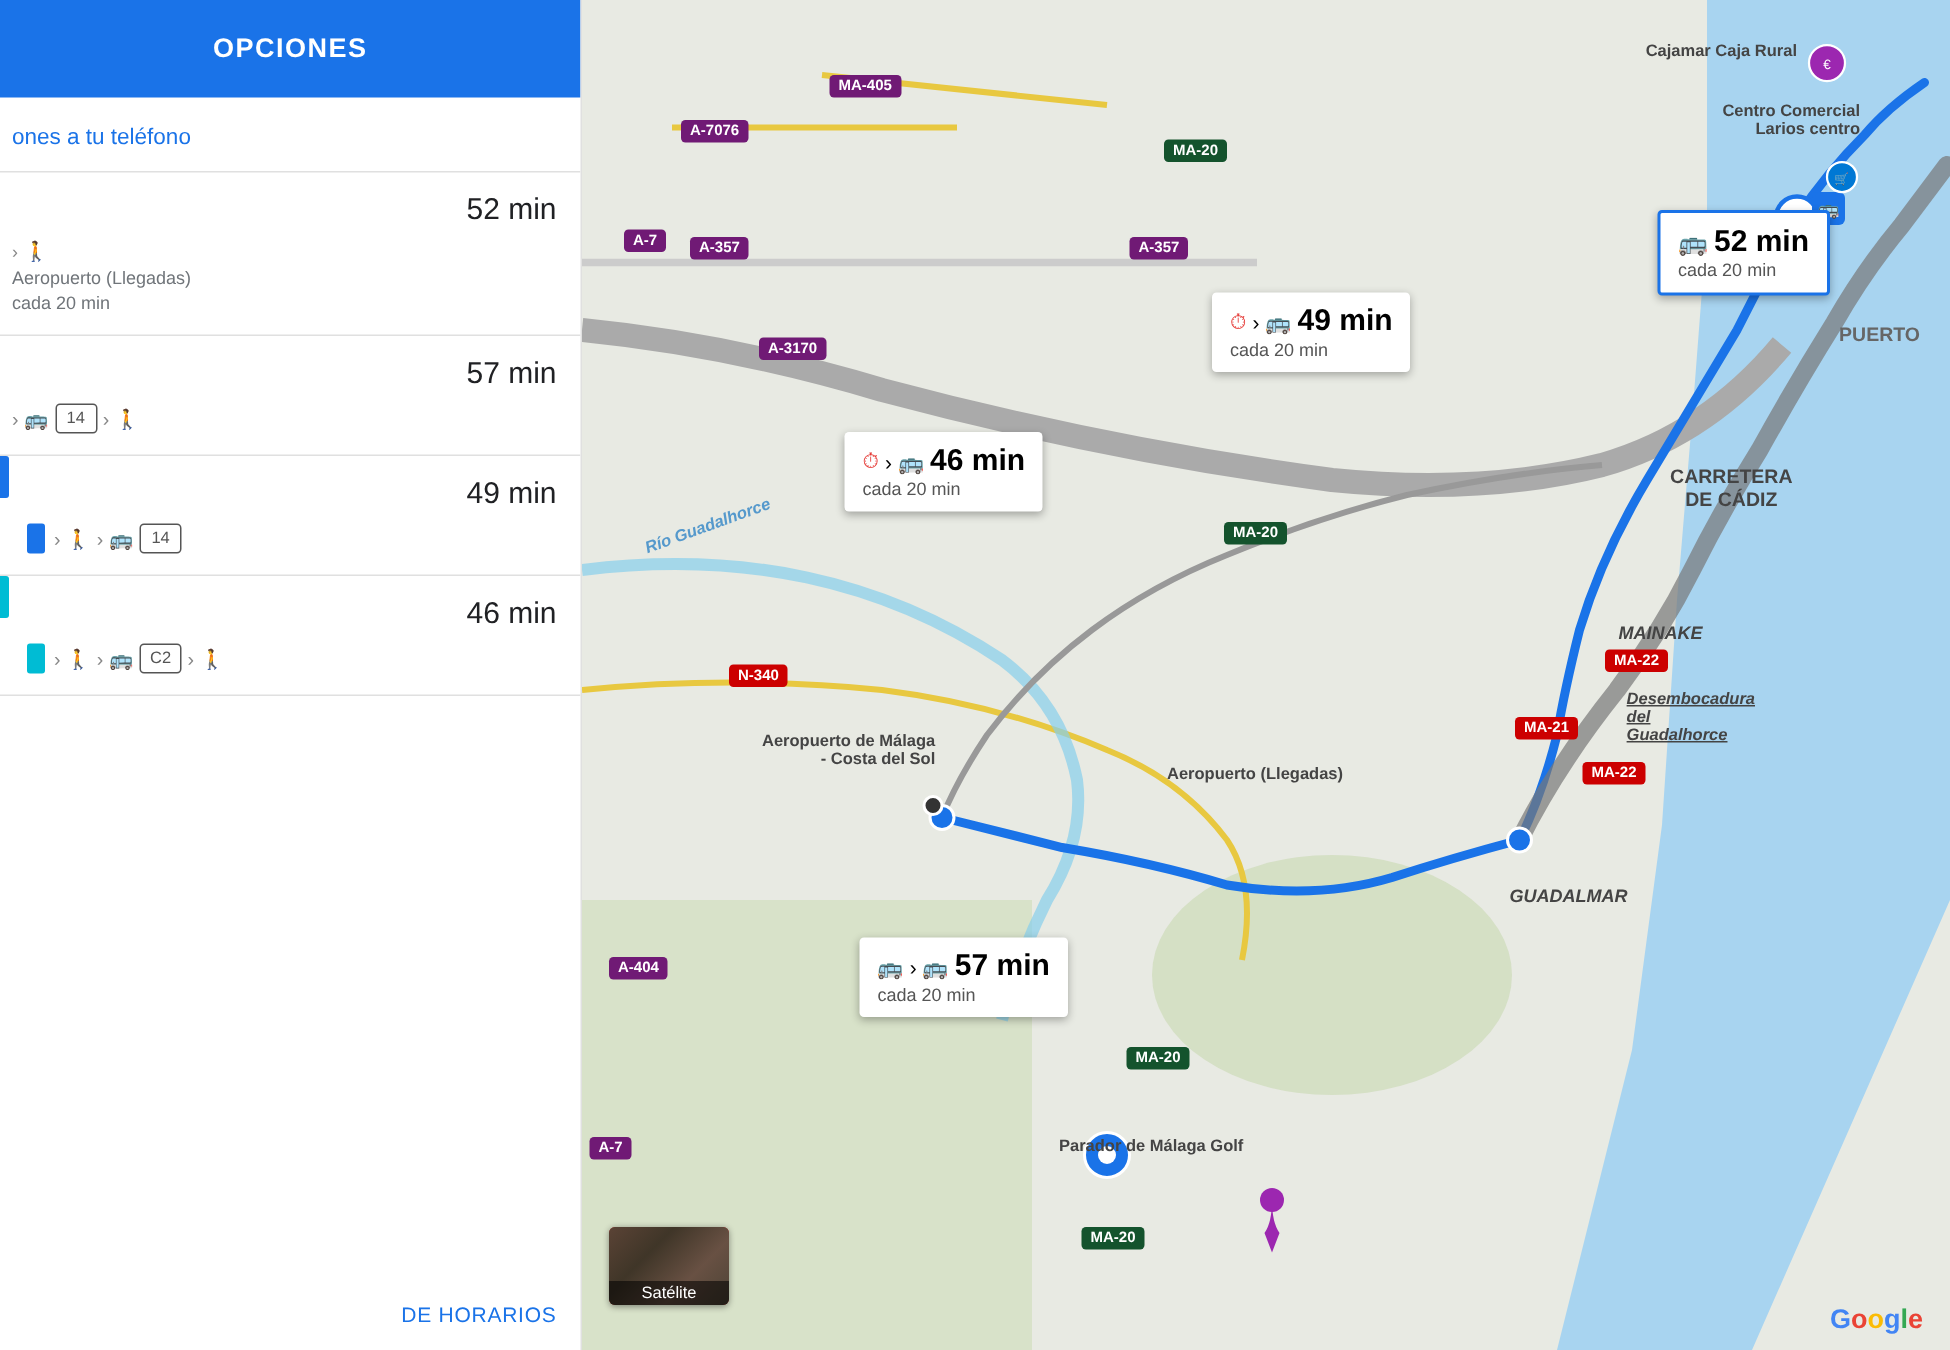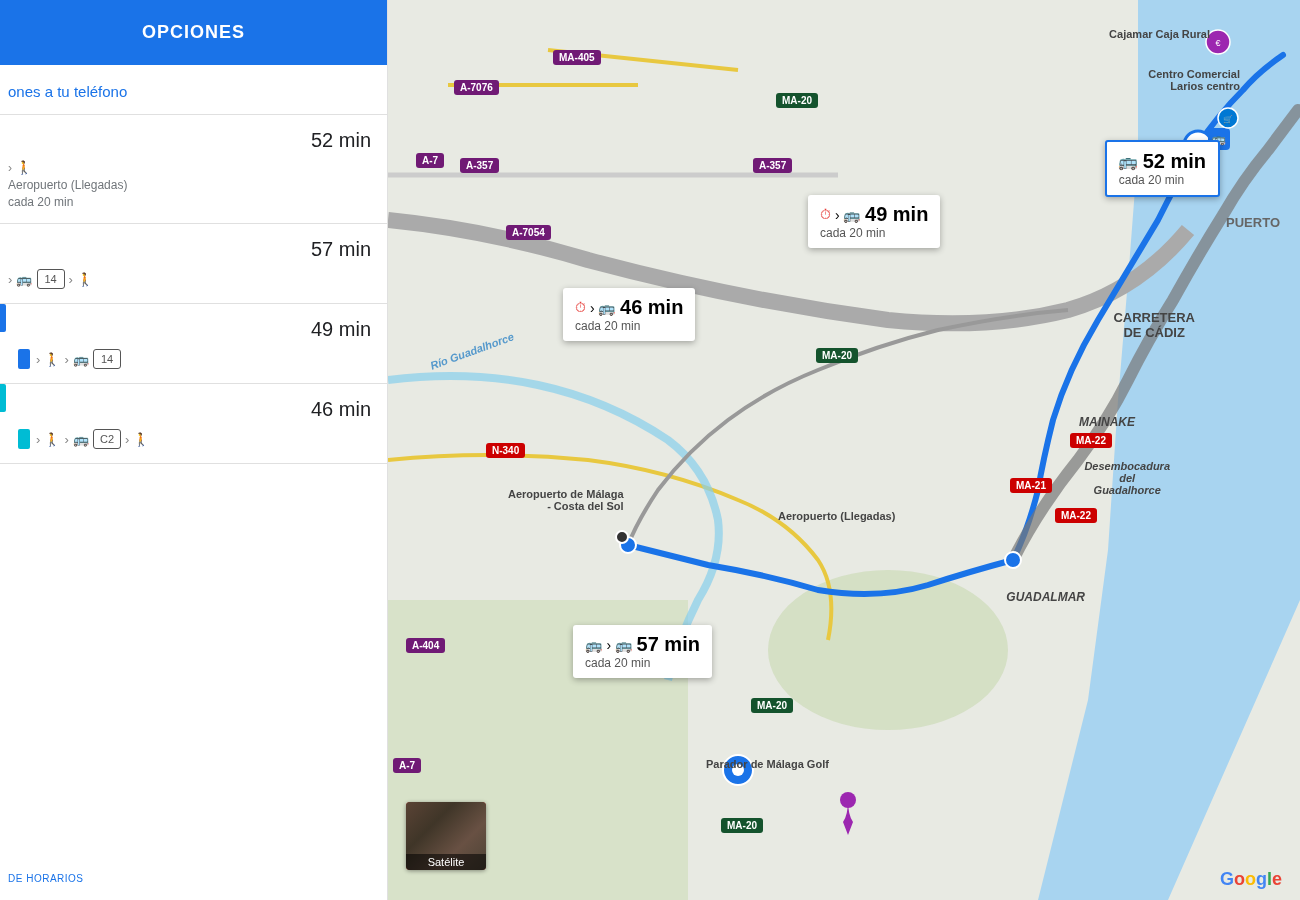--- a/index.html
+++ b/index.html
@@ -94,26 +94,27 @@
       display: inline-block;
       width: 6px;
       height: 28px;
       background: #1a73e8;
       border-radius: 0 2px 2px 0;
       margin-right: 8px;
     }
 
     .horarios-link {
       color: #1a73e8;
-      font-size: 10px;
+      font-size: 14px;
       padding: 16px 16px 16px 8px;
       cursor: pointer;
       font-weight: 500;
       letter-spacing: 0.5px;
       text-transform: uppercase;
+      text-align: right;
     }
 
     
     #map-area {
       flex: 1;
       height: 900px;
       position: relative;
       background: #e8eaed;
       overflow: hidden;
     }
@@ -147,21 +148,21 @@
 
     .tooltip-selected {
       border: 2px solid #1a73e8;
     }
 
     .satélite-btn {
       position: absolute;
       bottom: 32px;
       left: 20px;
       width: 80px;
-      height: 68px;
+      height: 52px;
       border-radius: 4px;
       overflow: hidden;
       box-shadow: 0 1px 4px rgba(0,0,0,0.4);
       cursor: pointer;
       background: #b91c1c;
     }
     .satélite-btn .sat-label {
       position: absolute;
       bottom: 0; left: 0; right: 0;
       background: rgba(0,0,0,0.55);
@@ -365,39 +366,39 @@
     <div class="tooltip-icons">
       <span style="font-size:14px;">🚌</span>
       <span style="font-size:14px;">›</span>
       <span style="font-size:14px;">🚌</span>
       <span class="time-big">57 min</span>
     </div>
     <div class="freq">cada 20 min</div>
   </div>
 
   
-  <div class="map-label" style="top:28px;right:90px;font-size:11px;text-align:right;">Cajamar Caja Rural</div>
+  <div class="map-label" style="top:28px;right:102px;font-size:11px;text-align:right;">Cajamar Caja Rural</div>
   <div class="map-label" style="top:68px;right:60px;font-size:11px;text-align:right;">Centro Comercial<br>Larios centro</div>
   <div class="map-label" style="top:310px;right:105px;font-size:13px;font-weight:bold;text-align:center;">CARRETERA<br>DE CÁDIZ</div>
   <div class="map-label" style="top:415px;right:165px;font-size:12px;font-style:italic;">MAINAKE</div>
   <div class="map-label" style="top:590px;right:215px;font-size:12px;font-style:italic;">GUADALMAR</div>
-  <div class="map-label" style="top:460px;right:130px;font-size:11px;font-style:italic;text-align:center;">Desembocadura<br>del<br>Guadalhorce</div>
+  <div class="map-label" style="top:460px;right:130px;font-size:11px;font-style:italic;text-decoration:underline;">Desembocadura<br>del<br>Guadalhorce</div>
   <div class="map-label" style="top:488px;left:120px;font-size:11px;text-align:right;">Aeropuerto de Málaga<br>- Costa del Sol</div>
   <div class="map-label" style="top:510px;left:390px;font-size:11px;">Aeropuerto (Llegadas)</div>
   <div class="map-label" style="top:758px;left:318px;font-size:11px;">Parador de Málaga Golf</div>
   <div class="map-label" style="top:215px;right:20px;font-size:13px;font-weight:bold;color:#666;">PUERTO</div>
   <div class="map-label" style="top:345px;left:40px;font-size:11px;font-style:italic;color:#5599cc;transform:rotate(-20deg);">Río Guadalhorce</div>
 
   
   <div class="map-road-badge badge-yellow" style="top:50px;left:165px;">MA-405</div>
   <div class="map-road-badge badge-yellow" style="top:80px;left:50px;margin-left:16px;">A-7076</div>
   <div class="map-road-badge badge-yellow" style="top:153px;left:28px;">A-7</div>
   <div class="map-road-badge badge-yellow" style="top:158px;left:72px;">A-357</div>
   <div class="map-road-badge badge-yellow" style="top:158px;left:365px;">A-357</div>
-  <div class="map-road-badge badge-yellow" style="top:225px;left:118px;">A-7054</div>
+  <div class="map-road-badge badge-yellow" style="top:225px;left:118px;">A-3170</div>
   <div class="map-road-badge badge-blue" style="top:93px;left:388px;">MA-20</div>
   <div class="map-road-badge badge-blue" style="top:348px;left:428px;">MA-20</div>
   <div class="map-road-badge badge-blue" style="top:698px;left:363px;">MA-20</div>
   <div class="map-road-badge badge-blue" style="top:818px;left:333px;">MA-20</div>
   <div class="map-road-badge badge-red" style="top:478px;right:248px;">MA-21</div>
   <div class="map-road-badge badge-red" style="top:433px;right:188px;">MA-22</div>
   <div class="map-road-badge badge-red" style="top:508px;right:203px;">MA-22</div>
   <div class="map-road-badge badge-red" style="top:443px;left:83px;margin-left:15px;">N-340</div>
   <div class="map-road-badge badge-yellow" style="top:638px;left:18px;">A-404</div>
   <div class="map-road-badge badge-yellow" style="top:758px;left:5px;">A-7</div>

